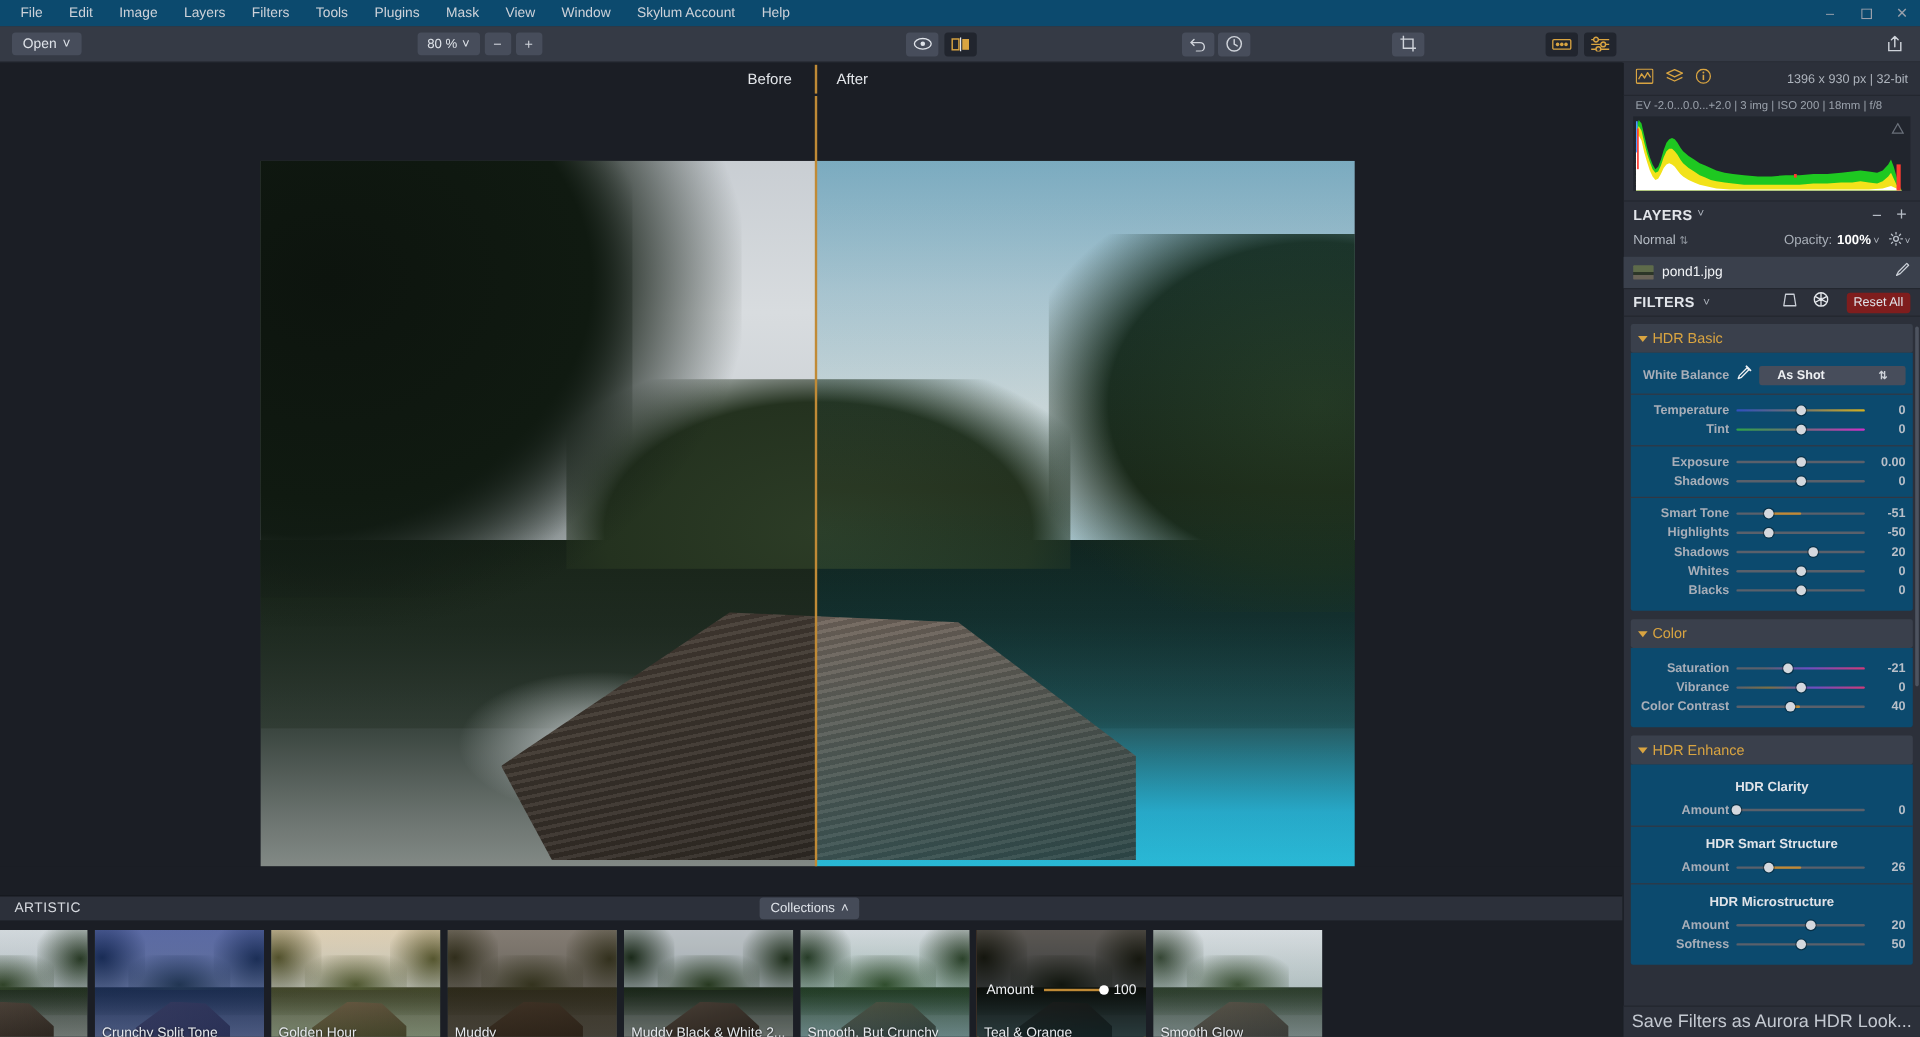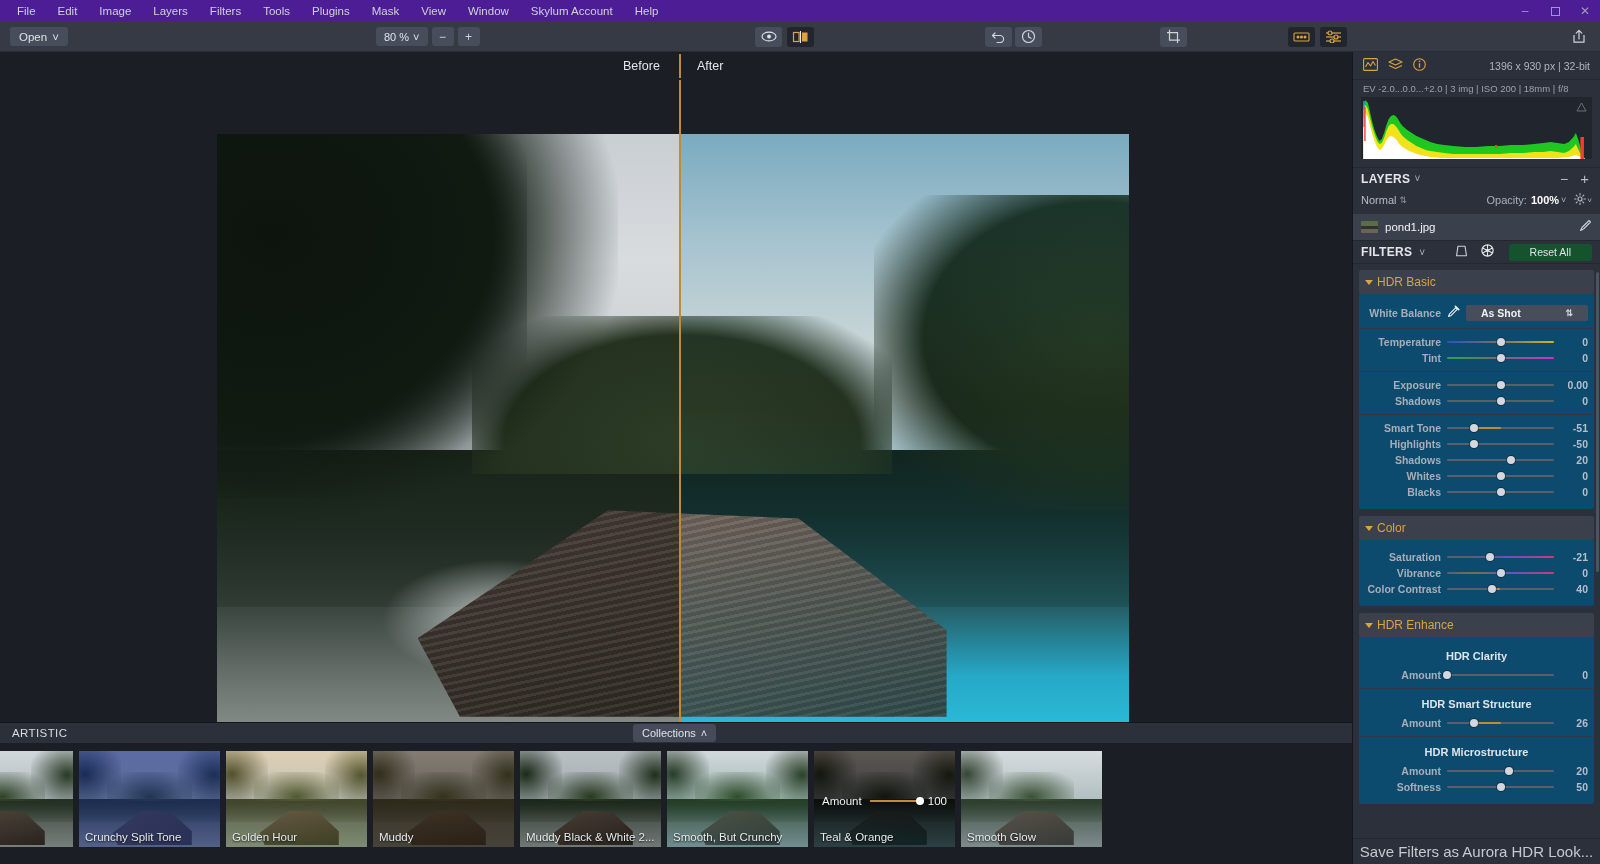--- a/index.html
+++ b/index.html
@@ -8,40 +8,40 @@
     background: #2c303a;
     font-family: "Liberation Sans", sans-serif;
     color: #c8ccd4;
     overflow: hidden;
     -webkit-font-smoothing: antialiased;
   }
   .app { position: relative; width: 1600px; height: 864px; display: flex; flex-direction: column; }
 
   
   .menubar {
-    height: 22px; background: #4c1d95; display: flex; align-items: center;
+    height: 22px; background: #0c4a6e; display: flex; align-items: center;
     padding-left: 6px; flex: none; position: relative;
   }
   .menu-item {
     font-size: 11.5px; color: #ced2d9; padding: 0 11px; line-height: 22px; cursor: default;
   }
   .wincontrols { position: absolute; right: 0; top: 0; height: 22px; display: flex; }
   .wc { width: 30px; height: 22px; display: flex; align-items: center; justify-content: center;
         font-size: 12px; color: #9aa0ab; }
 
   
   .toolbar {
     height: 30px; background: #353a45; display: flex; align-items: center; flex: none;
     position: relative; border-bottom: 1px solid #282c35;
   }
   .tb-open {
     margin-left: 10px; height: 19px; padding: 0 9px; background: #474d5b; border-radius: 3px;
     font-size: 11.5px; color: #dfe3e9; display: flex; align-items: center; gap: 5px;
   }
-  .tb-zoomgroup { position: absolute; left: 376px; display: flex; align-items: center; gap: 4px; }
+  .tb-zoomgroup { position: absolute; left: 348px; display: flex; align-items: center; gap: 4px; }
   .zoomval {
     height: 19px; padding: 0 8px; background: #474d5b; border-radius: 3px; font-size: 11px;
     color: #dfe3e9; display: flex; align-items: center; gap: 4px;
   }
   .sqbtn {
     width: 22px; height: 19px; background: #474d5b; border-radius: 3px; display: flex;
     align-items: center; justify-content: center; font-size: 12px; color: #cfd3da;
   }
   .tb-mid { position: absolute; left: 755px; display: flex; gap: 5px; }
   .tb-undo { position: absolute; left: 985px; display: flex; gap: 3px; }
@@ -141,21 +141,21 @@
   }
   .splitline {
     position: absolute; left: 679px; top: 28px; bottom: 0; width: 2px;
     background: #c08a36; z-index: 5;
   }
 
   
   .presets { height: 142px; background: #1b1e25; flex: none; position: relative; }
   .presets-head {
     height: 21px; background: #2c303a; display: flex; align-items: center;
-    position: relative; border-top: 1px solid #13161b;
+    position: relative; border-top: 1px solid #13161b; margin-top: 24px;
   }
   .presets-head .cat { font-size: 11.5px; color: #d8dbe1; letter-spacing: .4px; margin-left: 12px; }
   .collections {
     position: absolute; left: 633px; height: 18px; padding: 0 9px; background: #454b58;
     border-radius: 3px; font-size: 11px; color: #dfe3e9; display: flex; align-items: center; gap: 5px;
   }
   .strip { display: flex; height: 116px; align-items: stretch; overflow: hidden; }
   .pcard {
     position: relative; width: 141px; height: 96px; margin-top: 8px; margin-right: 6px;
     flex: none; overflow: hidden;
@@ -240,21 +240,21 @@
   }
   .layer-name { font-size: 11.5px; color: #f0f2f5; flex: 1; }
 
   .filters-head {
     height: 24px; display: flex; align-items: center; padding: 0 8px; gap: 7px;
     border-top: 1px solid #23272f; border-bottom: 1px solid #23272f;
   }
   .filters-title { font-size: 12px; font-weight: bold; color: #e2e5ea; letter-spacing: .3px; }
   .filters-head .spacer { flex: 1; }
   .resetall {
-    height: 17px; padding: 0 21px; background: #14532d; border-radius: 3px;
+    height: 17px; padding: 0 6px; background: #7f1d1d; border-radius: 3px;
     font-size: 10.5px; color: #dfe3e9; display: flex; align-items: center;
   }
 
   .filters-scroll {
     flex: 1; overflow: hidden; position: relative; padding: 6px 6px 0 6px;
   }
   .scrollbar {
     position: absolute; right: 1px; top: 8px; width: 3px; height: 300px;
     background: #4d535f; border-radius: 2px;
   }

